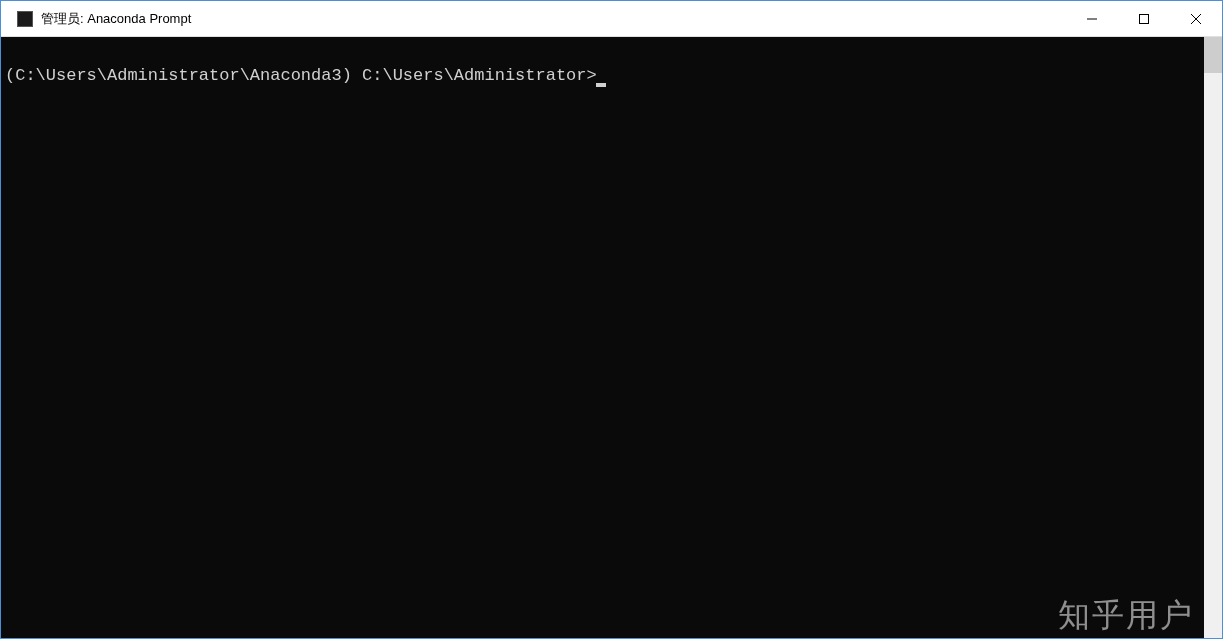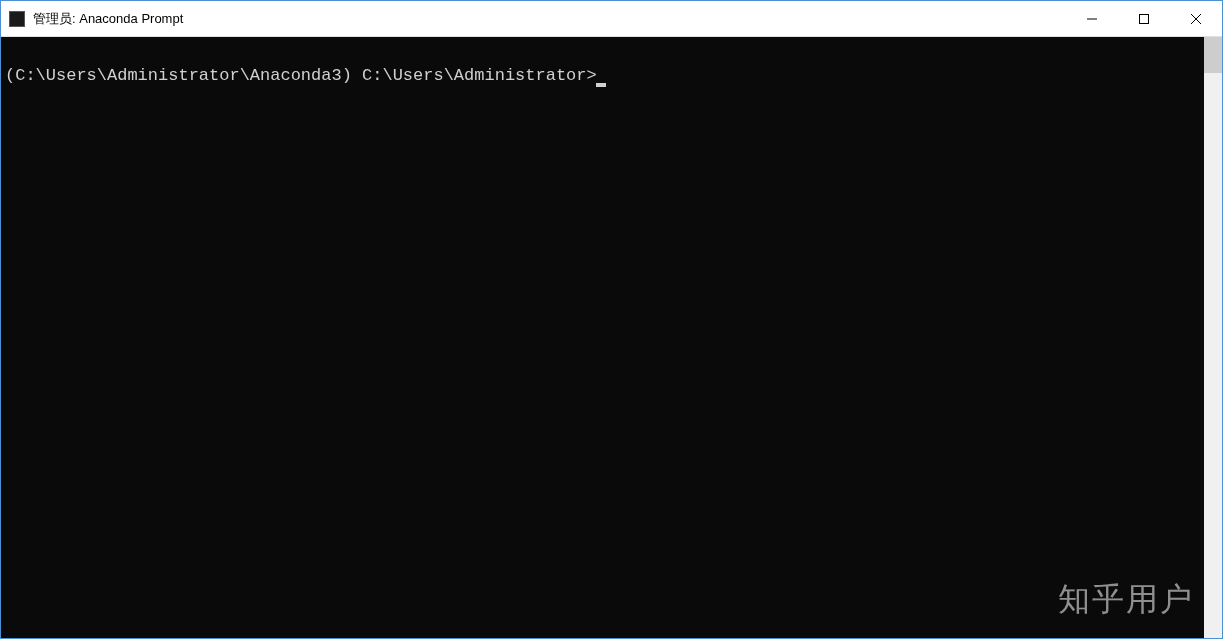--- a/index.html
+++ b/index.html
@@ -21,21 +21,21 @@
       border: 1px solid #4a90d9;
       display: flex;
       flex-direction: column;
       background: #ffffff;
     }
     .titlebar {
       height: 36px;
       background: #ffffff;
       display: flex;
       align-items: center;
-      padding-left: 8px;
+      padding-left: 16px;
       border-bottom: 1px solid #e0e0e0;
     }
     .titlebar-icon {
       width: 16px;
       height: 16px;
       background: #1a1a1a;
       margin-right: 8px;
       display: inline-block;
       border: 1px solid #555;
     }
@@ -96,21 +96,21 @@
     }
     .scrollbar-thumb {
       width: 100%;
       height: 36px;
       background: #cdcdcd;
       position: absolute;
       top: 0;
     }
     .watermark {
       position: absolute;
-      bottom: 16px;
+      bottom: 0;
       right: 28px;
       font-size: 32px;
       color: #e8e8e8;
       font-family: "Microsoft YaHei", "SimHei", sans-serif;
       opacity: 0.6;
       letter-spacing: 2px;
       pointer-events: none;
     }
   </style>
 </head>

